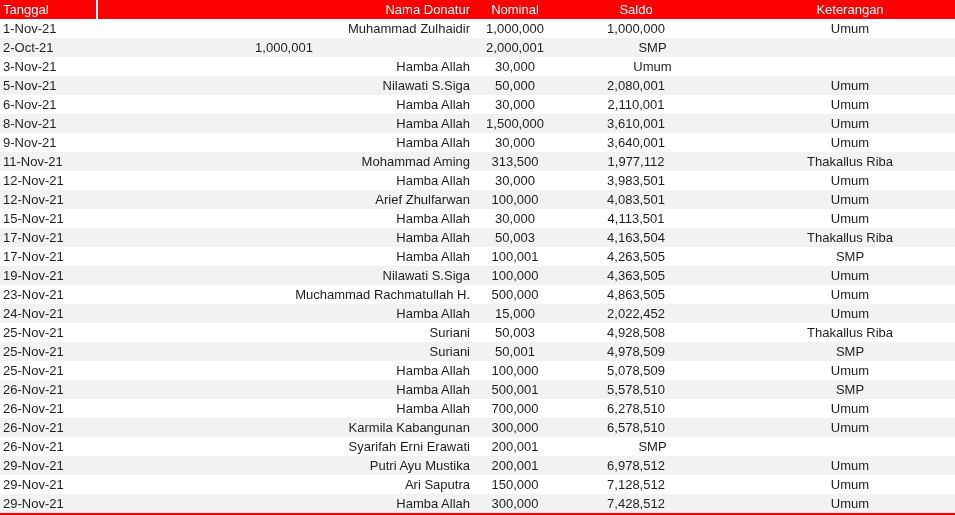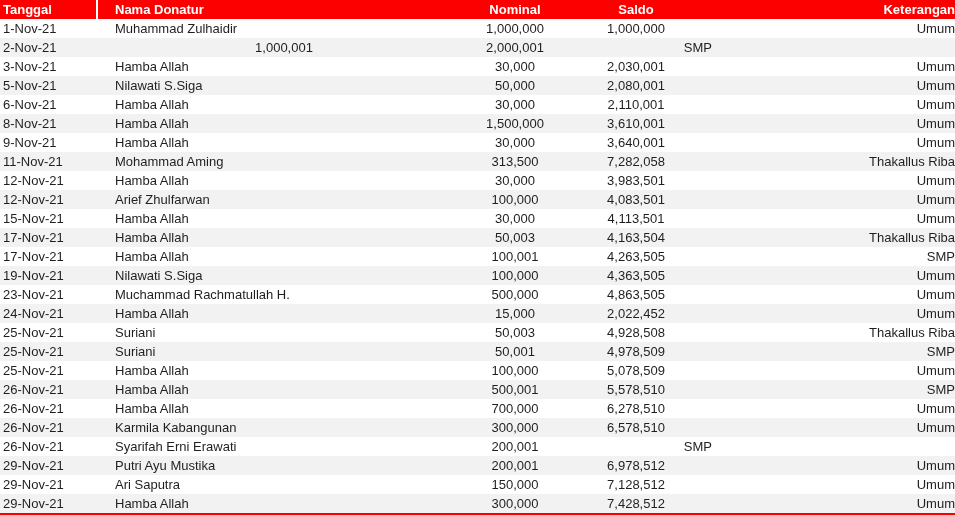--- a/index.html
+++ b/index.html
@@ -20,30 +20,30 @@
   .grid-row {
     display: grid;
     grid-template-columns: 98px 372px 90px 152px 1fr;
     height: 19px;
     line-height: 19px;
     white-space: nowrap;
   }
   .header-row {
     background: var(--header-bg, #fc0000);
     color: var(--header-text, #ffffff);
-    font-weight: bold;
+    font-weight: normal;
   }
   .header-row .c-tanggal { border-right: 2px solid #ffffff; }
   .row.alt { background: var(--row-alt-bg, #f2f2f2); }
   .cell { overflow: hidden; }
   .c-tanggal    { padding-left: 3px;  text-align: left;  }
-  .c-nama       { padding-left: 17px; text-align: left;  }
+  .c-nama       { padding-left: 17px; text-align: right;  }
   .c-nominal    { text-align: center; }
   .c-saldo      { text-align: center; }
-  .c-keterangan { padding-left: 33px; text-align: right;  }
+  .c-keterangan { padding-left: 33px; text-align: center;  }
   .bottom-strip {
     position: absolute;
     left: 0; bottom: 0;
     width: 100%; height: 2px;
     background: var(--header-bg, #fc0000);
   }
 </style>
 </head>
 <body>
 
@@ -59,30 +59,29 @@
 
   <div id="table-body">
       <div class="grid-row row">
         <div class="cell c-tanggal">1-Nov-21</div>
         <div class="cell c-nama">Muhammad Zulhaidir</div>
         <div class="cell c-nominal">1,000,000</div>
         <div class="cell c-saldo">1,000,000</div>
         <div class="cell c-keterangan">Umum</div>
       </div>
       <div class="grid-row row alt">
-        <div class="cell c-tanggal">2-Nov-21</div>
+        <div class="cell c-tanggal">2-Oct-21</div>
         <div class="cell c-nominal">1,000,001</div>
         <div class="cell c-saldo">2,000,001</div>
         <div class="cell c-keterangan">SMP</div>
       </div>
       <div class="grid-row row">
         <div class="cell c-tanggal">3-Nov-21</div>
         <div class="cell c-nama">Hamba Allah</div>
         <div class="cell c-nominal">30,000</div>
-        <div class="cell c-saldo">2,030,001</div>
         <div class="cell c-keterangan">Umum</div>
       </div>
       <div class="grid-row row alt">
         <div class="cell c-tanggal">5-Nov-21</div>
         <div class="cell c-nama">Nilawati S.Siga</div>
         <div class="cell c-nominal">50,000</div>
         <div class="cell c-saldo">2,080,001</div>
         <div class="cell c-keterangan">Umum</div>
       </div>
       <div class="grid-row row">
@@ -103,21 +102,21 @@
         <div class="cell c-tanggal">9-Nov-21</div>
         <div class="cell c-nama">Hamba Allah</div>
         <div class="cell c-nominal">30,000</div>
         <div class="cell c-saldo">3,640,001</div>
         <div class="cell c-keterangan">Umum</div>
       </div>
       <div class="grid-row row alt">
         <div class="cell c-tanggal">11-Nov-21</div>
         <div class="cell c-nama">Mohammad Aming</div>
         <div class="cell c-nominal">313,500</div>
-        <div class="cell c-saldo">7,282,058</div>
+        <div class="cell c-saldo">1,977,112</div>
         <div class="cell c-keterangan">Thakallus Riba</div>
       </div>
       <div class="grid-row row">
         <div class="cell c-tanggal">12-Nov-21</div>
         <div class="cell c-nama">Hamba Allah</div>
         <div class="cell c-nominal">30,000</div>
         <div class="cell c-saldo">3,983,501</div>
         <div class="cell c-keterangan">Umum</div>
       </div>
       <div class="grid-row row alt">

